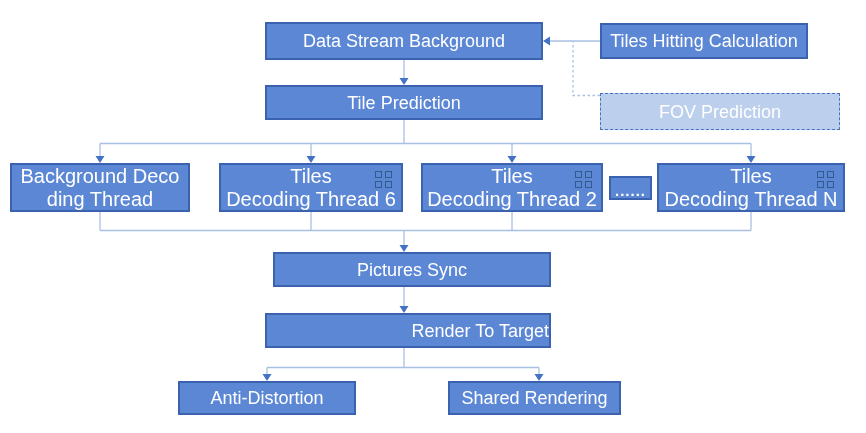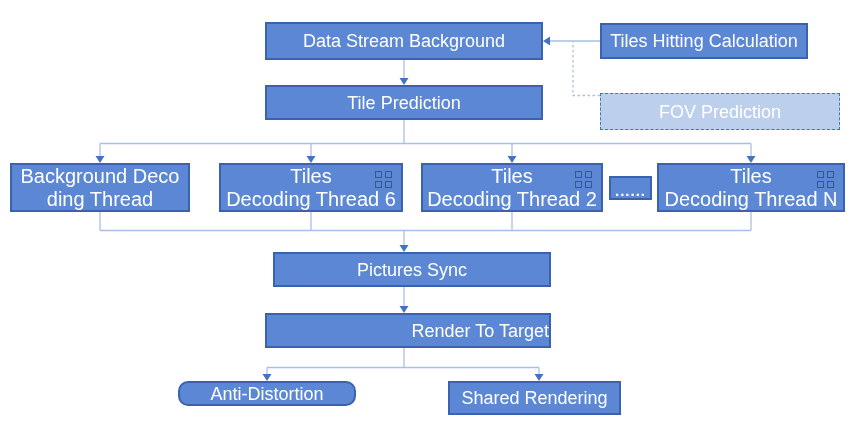--- a/index.html
+++ b/index.html
@@ -58,21 +58,21 @@
   #n-thc {left:600px; top:23px;  width:208px; height:36px;}
   #n-fov {left:600px; top:77px;  width:240px; height:37px;margin-top:16px;}
   #n-tc  {left:265px; top:85px;  width:278px; height:35px;}
   #n-bg  {left:10px;  top:163px; width:180px; height:49px;}
   #n-t1  {left:219px; top:163px; width:184px; height:49px;}
   #n-t2  {left:421px; top:163px; width:182px; height:49px;}
   #n-dots{left:609px; top:176px; width:43px;  height:24px;}
   #n-tn  {left:657px; top:163px; width:188px; height:49px;}
   #n-ps  {left:265px; top:252px; width:278px; height:35px;margin-left:8px;}
   #n-rtt {left:265px; top:313px; width:286px; height:35px;justify-content:flex-end;}
-  #n-ad  {left:178px; top:381px; width:178px; height:25px;border-radius:10px;}
+  #n-ad  {left:178px; top:381px; width:178px; height:34px;}
   #n-sr  {left:448px; top:381px; width:173px; height:34px;}
 </style>
 </head>
 <body>
 
 <div id="canvas">
 
   <svg id="wires" viewBox="0 0 866 433" xmlns="http://www.w3.org/2000/svg">
     <g stroke="#a9c0e2" stroke-width="1.3" fill="none">
 

